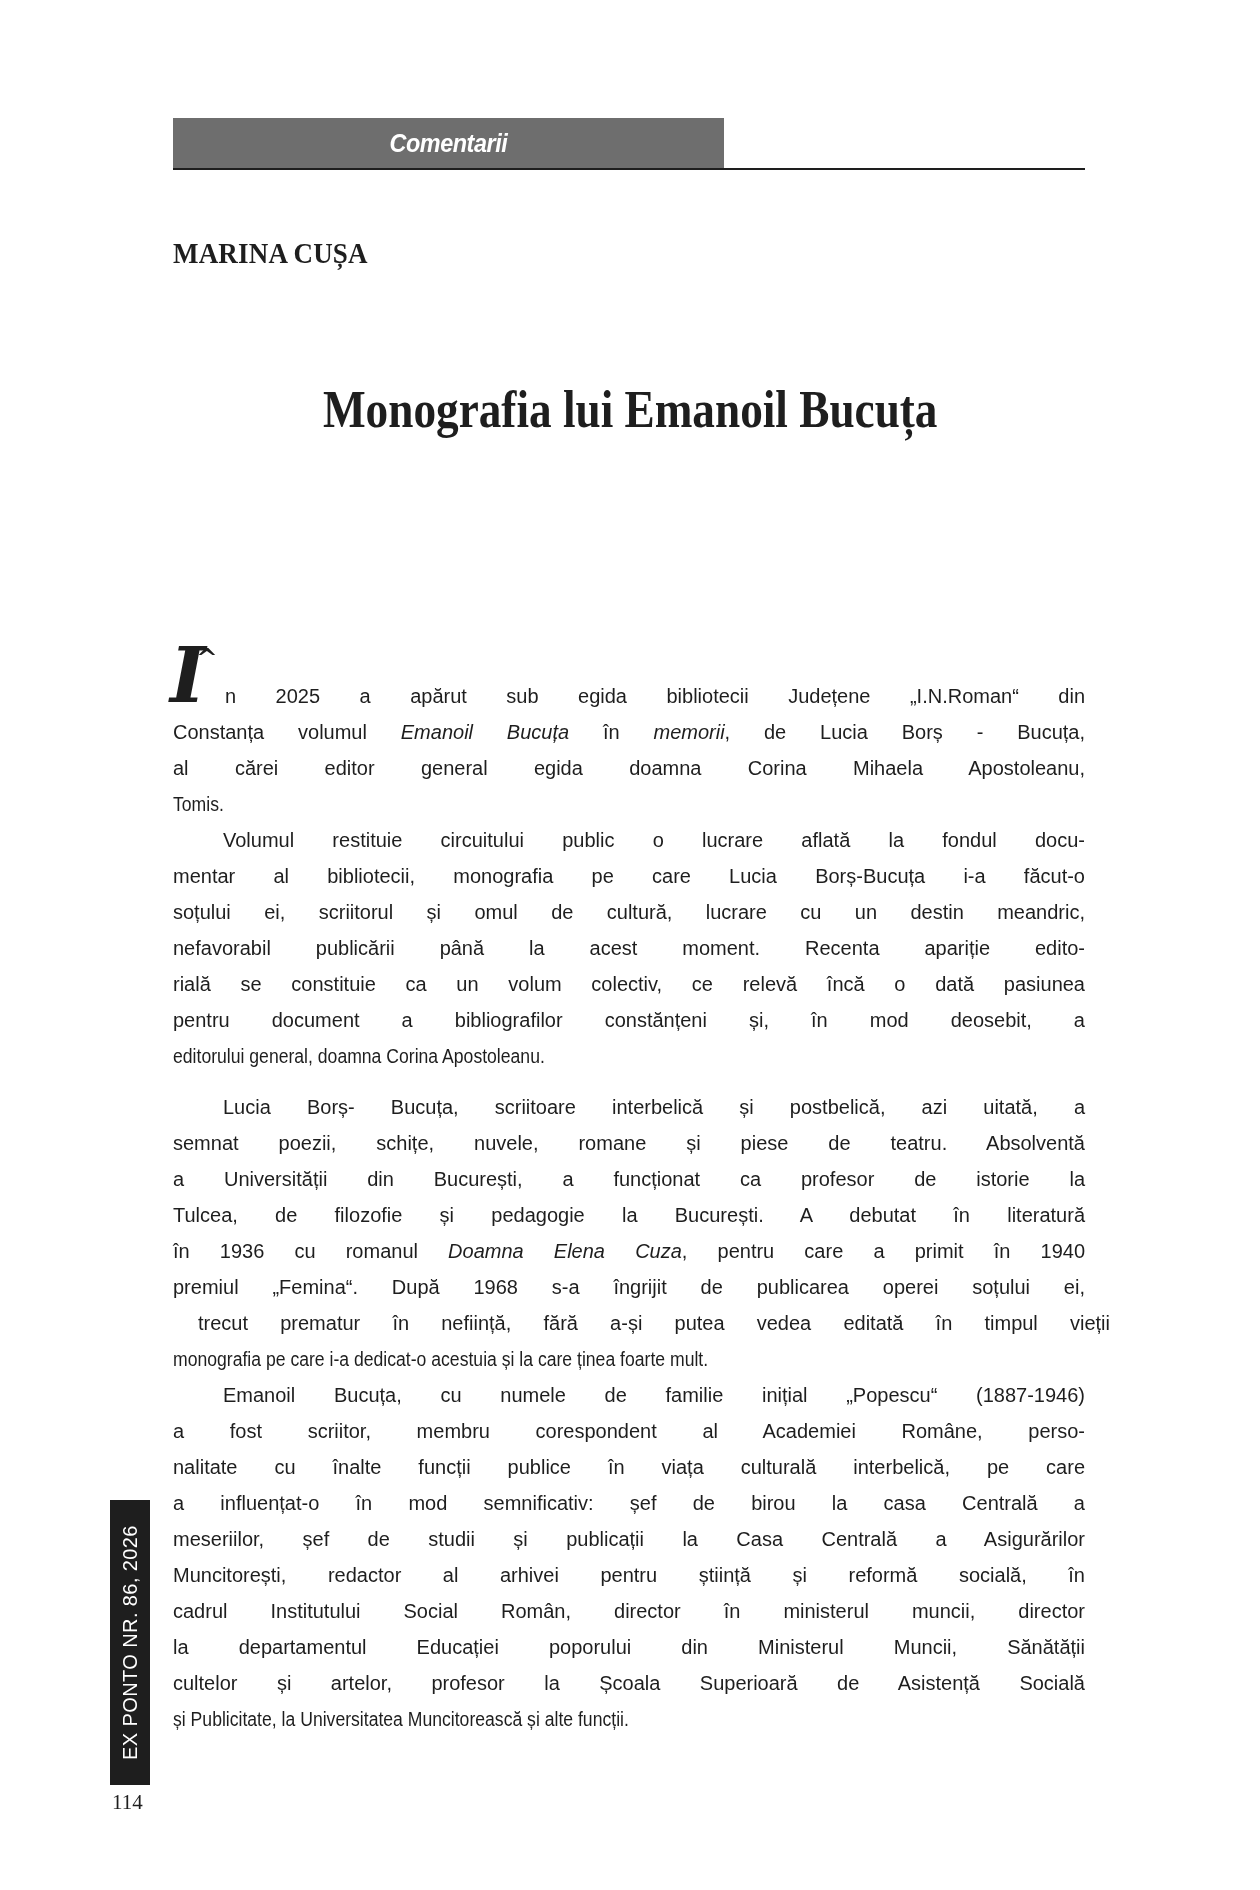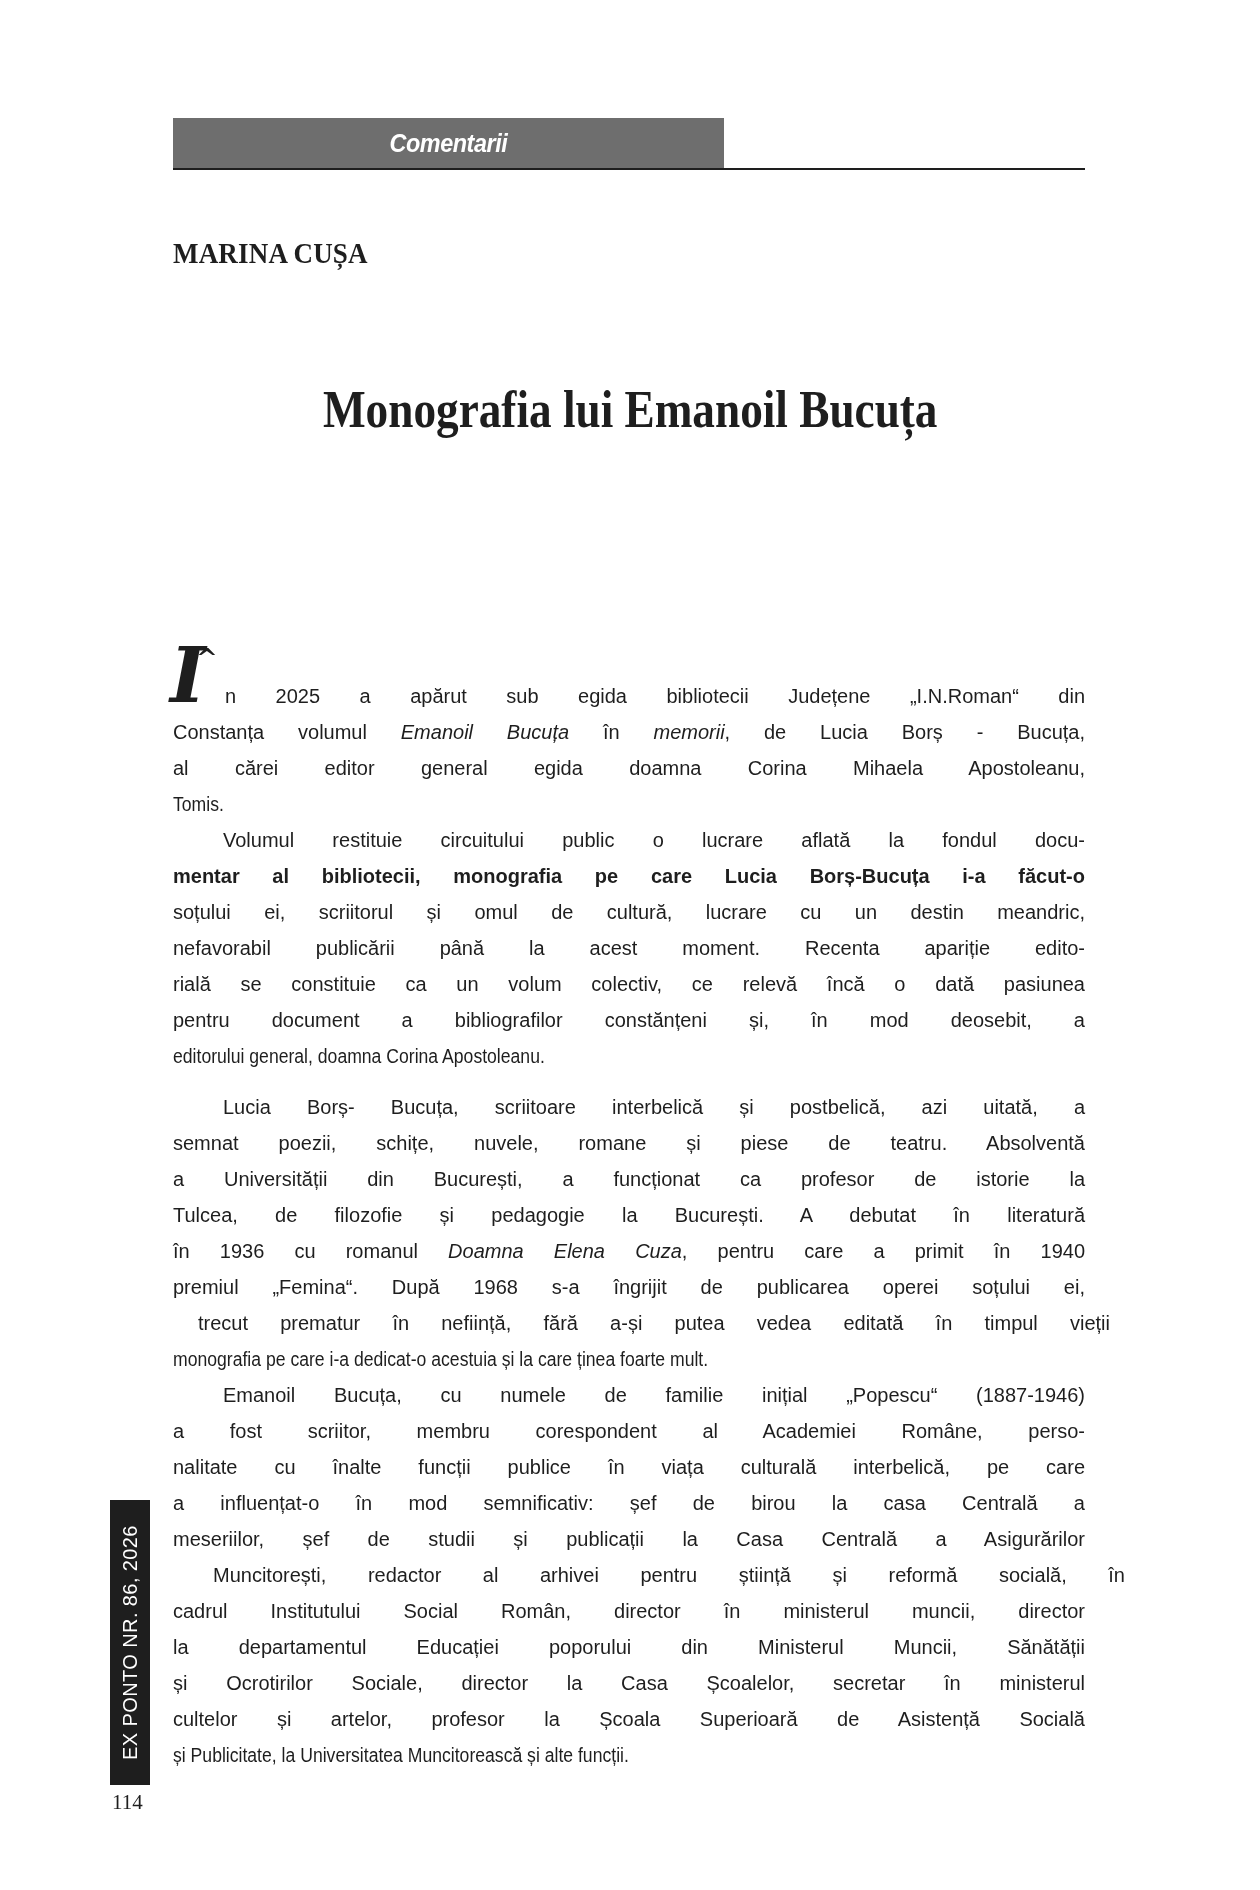--- a/index.html
+++ b/index.html
@@ -78,21 +78,21 @@
 
 <div class="body-text" id="body-text">
     <div>
       <span class="line dc" style="width: 860px; transform: scaleX(1);">n 2025 a apărut sub egida bibliotecii Județene „I.N.Roman“ din</span>
       <span class="line" style="width: 912px; transform: scaleX(1);">Constanța volumul <em>Emanoil Bucuța</em> în <em>memorii</em>, de Lucia Borș - Bucuța,</span>
       <span class="line" style="width: 912px; transform: scaleX(1);">al cărei editor general egida doamna Corina Mihaela Apostoleanu,</span>
       <span class="line last" style="width: auto; transform: scaleX(0.88);">Tomis.</span>
     </div>
     <div>
       <span class="line indent" style="width: 862px; transform: scaleX(1);">Volumul restituie circuitului public o lucrare aflată la fondul docu-</span>
-      <span class="line" style="width: 912px; transform: scaleX(1); font-weight: bold;">mentar al bibliotecii, monografia pe care Lucia Borș-Bucuța i-a făcut-o</span>
+      <span class="line" style="width: 912px; transform: scaleX(1);">mentar al bibliotecii, monografia pe care Lucia Borș-Bucuța i-a făcut-o</span>
       <span class="line" style="width: 912px; transform: scaleX(1);">soțului ei, scriitorul și omul de cultură, lucrare cu un destin meandric,</span>
       <span class="line" style="width: 912px; transform: scaleX(1);">nefavorabil publicării până la acest moment. Recenta apariție edito-</span>
       <span class="line" style="width: 912px; transform: scaleX(1);">rială se constituie ca un volum colectiv, ce relevă încă o dată pasiunea</span>
       <span class="line" style="width: 912px; transform: scaleX(1);">pentru document a bibliografilor constănțeni și, în mod deosebit, a</span>
       <span class="line last" style="width: auto; transform: scaleX(0.88);">editorului general, doamna Corina Apostoleanu.</span>
     </div>
     <div>
       <span class="line indent" style="width: 862px; transform: scaleX(1); margin-top: 15px;">Lucia Borș- Bucuța, scriitoare interbelică și postbelică, azi uitată, a</span>
       <span class="line" style="width: 912px; transform: scaleX(1);">semnat poezii, schițe, nuvele, romane și piese de teatru. Absolventă</span>
       <span class="line" style="width: 912px; transform: scaleX(1);">a Universității din București, a funcționat ca profesor de istorie la</span>
@@ -101,24 +101,23 @@
       <span class="line" style="width: 912px; transform: scaleX(1);">premiul „Femina“. După 1968 s-a îngrijit de publicarea operei soțului ei,</span>
       <span class="line" style="width: 912px; transform: scaleX(1); margin-left: 25px;">trecut prematur în neființă, fără a-și putea vedea editată în timpul vieții</span>
       <span class="line last" style="width: auto; transform: scaleX(0.88);">monografia pe care i-a dedicat-o acestuia și la care ținea foarte mult.</span>
     </div>
     <div>
       <span class="line indent" style="width: 862px; transform: scaleX(1);">Emanoil Bucuța, cu numele de familie inițial „Popescu“ (1887-1946)</span>
       <span class="line" style="width: 912px; transform: scaleX(1);">a fost scriitor, membru corespondent al Academiei Române, perso-</span>
       <span class="line" style="width: 912px; transform: scaleX(1);">nalitate cu înalte funcții publice în viața culturală interbelică, pe care</span>
       <span class="line" style="width: 912px; transform: scaleX(1);">a influențat-o în mod semnificativ: șef de birou la casa Centrală a</span>
       <span class="line" style="width: 912px; transform: scaleX(1);">meseriilor, șef de studii și publicații la Casa Centrală a Asigurărilor</span>
-      <span class="line" style="width: 912px; transform: scaleX(1); margin-left: 40px;">Muncitorești, redactor al arhivei pentru știință și reformă socială, în</span>
+      <span class="line" style="width: 912px; transform: scaleX(1);">Muncitorești, redactor al arhivei pentru știință și reformă socială, în</span>
       <span class="line" style="width: 912px; transform: scaleX(1);">cadrul Institutului Social Român, director în ministerul muncii, director</span>
       <span class="line" style="width: 912px; transform: scaleX(1);">la departamentul Educației poporului din Ministerul Muncii, Sănătății</span>
-      <span class="line" style="width: 912px; transform: scaleX(1);">și Ocrotirilor Sociale, director la Casa Școalelor, secretar în ministerul</span>
       <span class="line" style="width: 912px; transform: scaleX(1);">cultelor și artelor, profesor la Școala Superioară de Asistență Socială</span>
       <span class="line last" style="width: auto; transform: scaleX(0.88);">și Publicitate, la Universitatea Muncitorească și alte funcții.</span>
     </div>
   </div>
 
 <div class="sidebar-tag">
   <span>EX PONTO NR. 86, 2026</span>
 </div>
 <div class="page-number">114</div>
 

